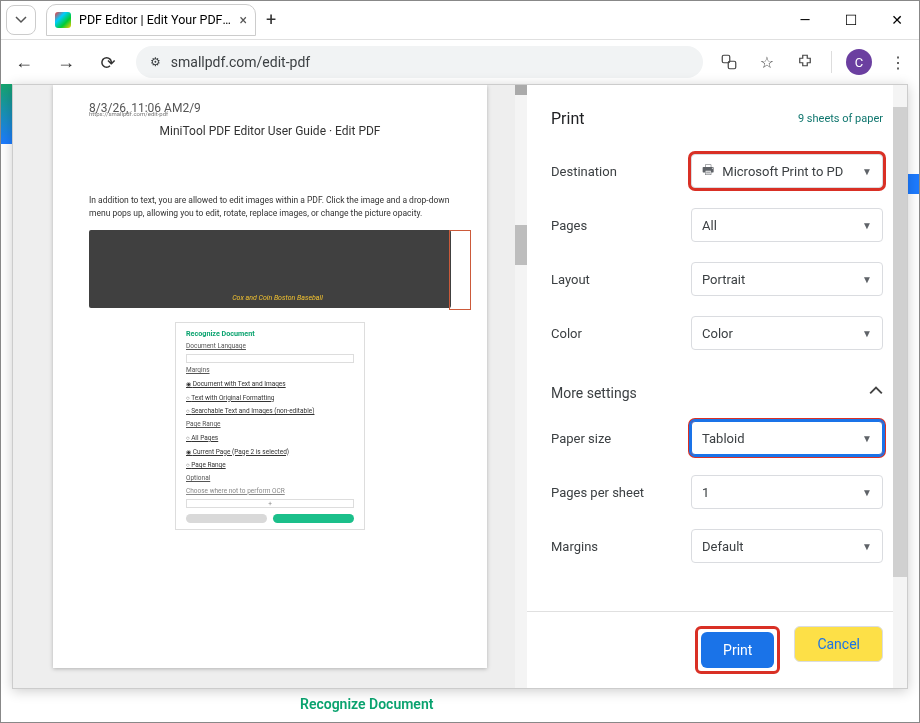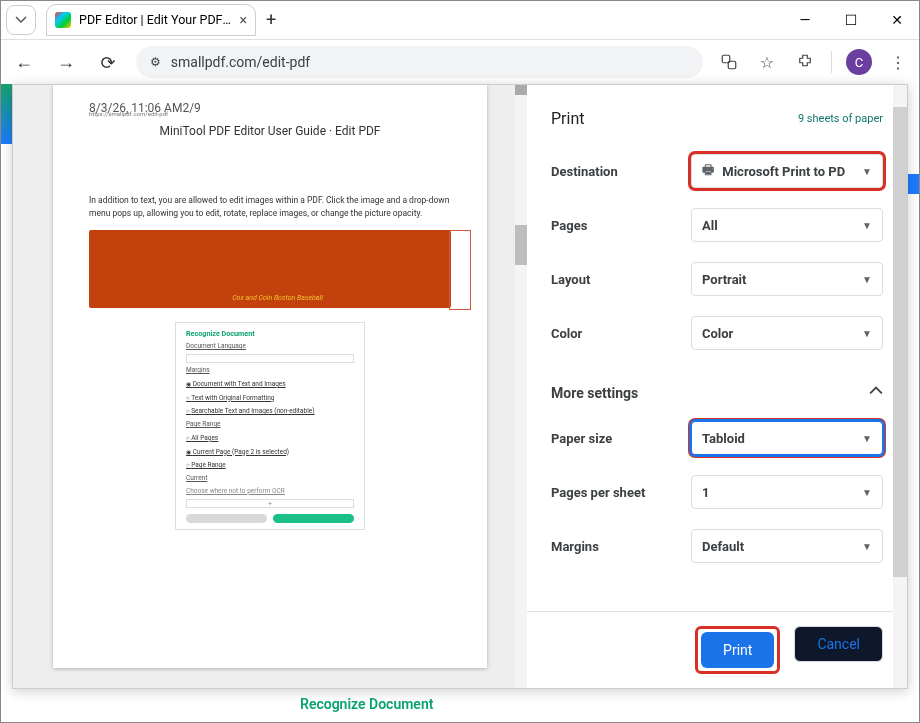--- a/index.html
+++ b/index.html
@@ -32,55 +32,55 @@
   
   .print-dialog { position:absolute; top:0; left:12px; right:12px; bottom:34px; background:#fff; border:1px solid #ccc; box-shadow:0 2px 12px rgba(0,0,0,.2); display:flex; }
   .preview-pane { flex:1; background:#eee; position:relative; overflow:hidden;}
   .preview-scroll { position:absolute; right:0; top:0; width:12px; height:100%; background:#f4f4f4;}
   .preview-thumb { position:absolute; right:0; top:0; width:12px; height:10px; background:#aaa;}
   .preview-thumb2 { position:absolute; right:0; top:140px; width:12px; height:40px; background:#bdbdbd;}
   .paper { position:absolute; left:40px; right:40px; top:0; bottom:20px; background:#fff; box-shadow:0 1px 4px rgba(0,0,0,.25); padding:14px 36px; font-size:8.5px; color:#333; line-height:1.5;}
   .paper .hdr{ display:flex; justify-content:flex-start; font-size:12px; color:#555;}
   .paper .doc-title{ text-align:center; font-size:12px; margin-top:4px; color:#333;}
   .paper .para{ margin-top:54px; font-size:8.5px;}
-  .paper .img-band{ margin-top:10px; height:78px; background:#c2410c; border-radius:2px; position:relative; display:flex; align-items:flex-end; justify-content:center;padding-left:15px;}
+  .paper .img-band{ margin-top:10px; height:78px; background:#404040; border-radius:2px; position:relative; display:flex; align-items:flex-end; justify-content:center;padding-left:15px;}
   .paper .img-band::after{content:""; position:absolute; right:-20px; top:0; width:20px; height:78px; border:1px solid #cc5a3a;}
   .paper .caption{ position:absolute; bottom:4px; color:#f2c230; font-size:7px; font-style:italic; }
   .paper .p2{ margin-top:22px;}
   .paper .modal{ margin:14px auto 0; width:190px; border:1px solid #ddd; padding:6px 10px; font-size:6.5px; background:#fff;}
   .paper .modal .mh{ color:#0aa36f; font-weight:700; font-size:7.2px;}
   .paper .modal .row{ margin-top:3px;text-decoration:underline;}
   .paper .modal .sel{ border:1px solid #ddd; height:9px; margin-top:2px;}
   .paper .modal .lbl{ color:#555;}
   .paper .modal .radio::before{content:"◉ "; font-size:6px;}
   .paper .modal .radio-o::before{content:"○ "; font-size:6px;}
   .paper .modal .btns{ display:flex; gap:6px; margin-top:6px;}
   .paper .modal .btn{ flex:1; height:9px;}
   .paper .modal .btn.gray{ background:#d9d9d9;}
   .paper .modal .btn.green{ background:#1bbf8a;}
 
   .settings-pane { width:380px; background:#fff; display:flex; flex-direction:column; position:relative;}
   .sp-head { display:flex; justify-content:space-between; align-items:center; padding:24px 24px 8px; font-size:16px; color:#202124;}
   .sp-head .count { font-size:11px; color:#0f766e;}
-  .sp-body { padding: 8px 24px 0; overflow:auto; flex:1; position:relative;font-weight:bold;}
+  .sp-body { padding: 8px 24px 0; overflow:auto; flex:1; position:relative;}
   .field { display:flex; align-items:center; min-height:54px;}
   .field .flabel { width:140px; font-size:13px; color:#3c4043;}
   .field .fcontrol { flex:1; height:34px; border:1px solid #dadce0; border-radius:4px; display:flex; align-items:center; padding:0 10px; font-size:13px; color:#3c4043; position:relative; background:#fff;}
   .field .fcontrol .caret { margin-left:auto; font-size:10px; color:#5f6368;}
   .field .fcontrol .picon{ margin-right:8px; color:#5f6368;}
   .redbox { box-shadow: 0 0 0 3px #d93025; border-radius:4px;}
   .bluefocus { outline:2px solid #1a73e8; border-color:#1a73e8 !important;justify-content:center;}
   .more { display:flex; align-items:center; padding:24px 0 10px; font-size:14px; color:#3c4043;}
   .more .chev{ margin-left:auto;}
   .sp-scrollbar{ position:absolute; right:0; top:0; width:14px; height:100%; background:#f4f4f4;}
   .sp-scrollthumb{ position:absolute; right:0; top:22px; width:14px; height:470px; background:#d0d0d0;}
   .footer { border-top:1px solid #e0e0e0; padding:14px 24px; display:flex; justify-content:flex-end; gap:14px;}
   .btn { height:36px; border-radius:6px; padding:0 22px; font-size:14px; display:flex; align-items:center; justify-content:center;}
   .btn.primary{ background:#1a73e8; color:#fff;}
-  .btn.secondary{ background:#0f172a; color:#1a73e8; border:1px solid #dadce0;}
+  .btn.secondary{ background:#fde047; color:#1a73e8; border:1px solid #dadce0;}
   .redwrap{ padding:3px; border:3px solid #d93025; border-radius:6px; display:inline-flex;}
   .outer-border { position:absolute; inset:0; border:1px solid #888; pointer-events:none;}
 </style>
 </head>
 <body>
 
 <div class="titlebar">
   <div class="tab-dropdown">
     <svg width="12" height="12" viewBox="0 0 12 12">
         <path d="M1 3l5 5 5-5" stroke="#555" fill="none" stroke-width="1.5"></path>
@@ -151,21 +151,21 @@
           <div class="row lbl">Document Language</div>
           <div class="sel"></div>
           <div class="row lbl">Margins</div>
           <div class="row radio">Document with Text and Images</div>
           <div class="row radio-o">Text with Original Formatting</div>
           <div class="row radio-o">Searchable Text and Images (non-editable)</div>
           <div class="row lbl">Page Range</div>
           <div class="row radio-o">All Pages</div>
           <div class="row radio">Current Page  (Page 2 is selected)</div>
           <div class="row radio-o">Page Range</div>
-          <div class="row lbl">Current</div>
+          <div class="row lbl">Optional</div>
           <div class="row" style="color:#888">Choose where not to perform OCR</div>
           <div class="sel" style="text-align:center;line-height:9px;color:#888;">+</div>
           <div class="btns">
               <div class="btn gray"></div>
               <div class="btn green"></div>
             </div>
         </div>
       </div>
       <div class="preview-scroll"></div>
       <div class="preview-thumb"></div>

